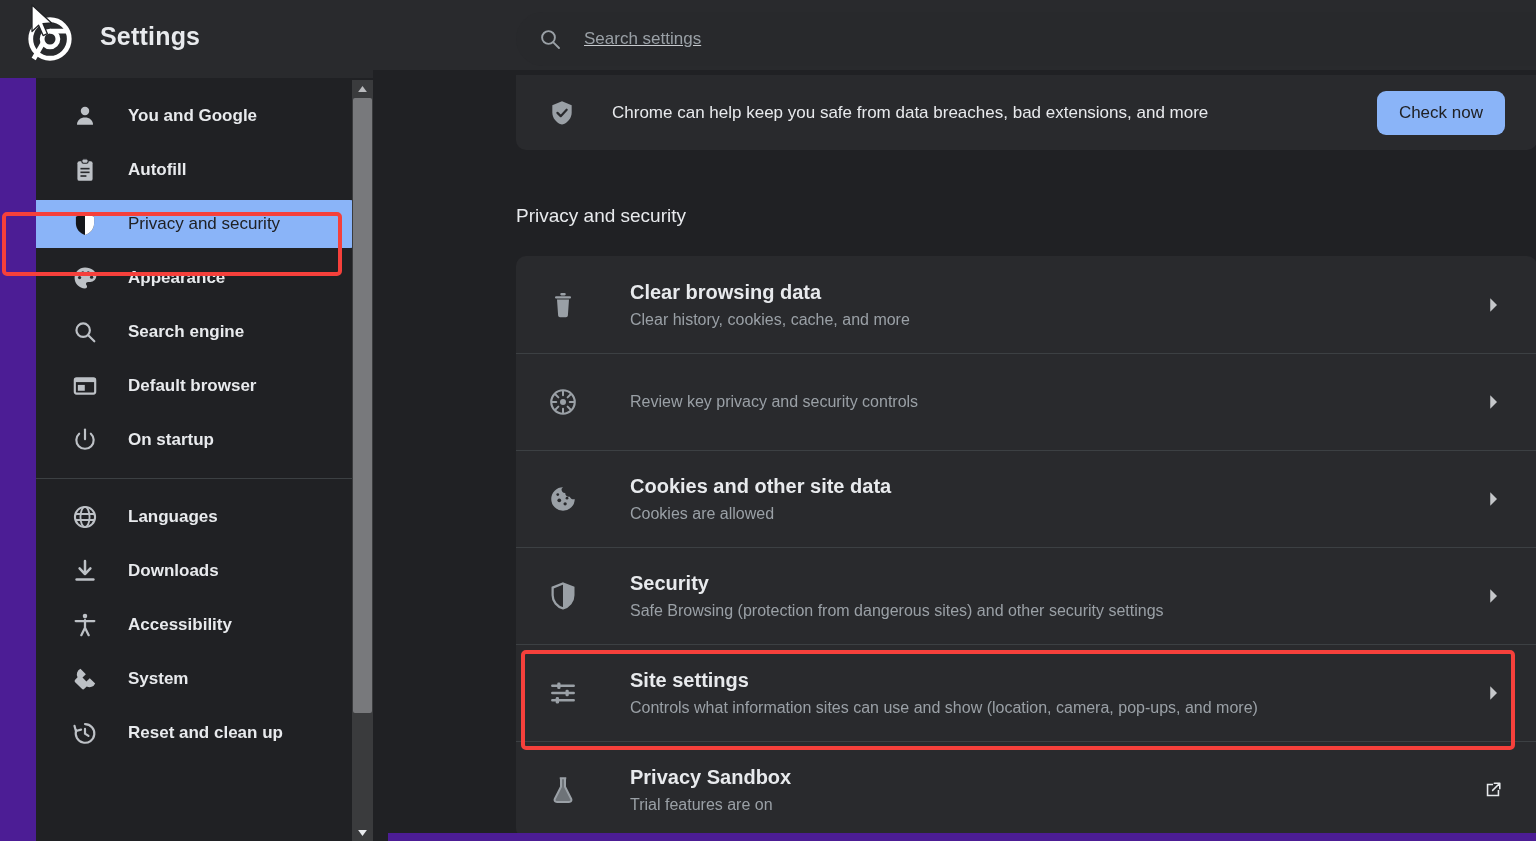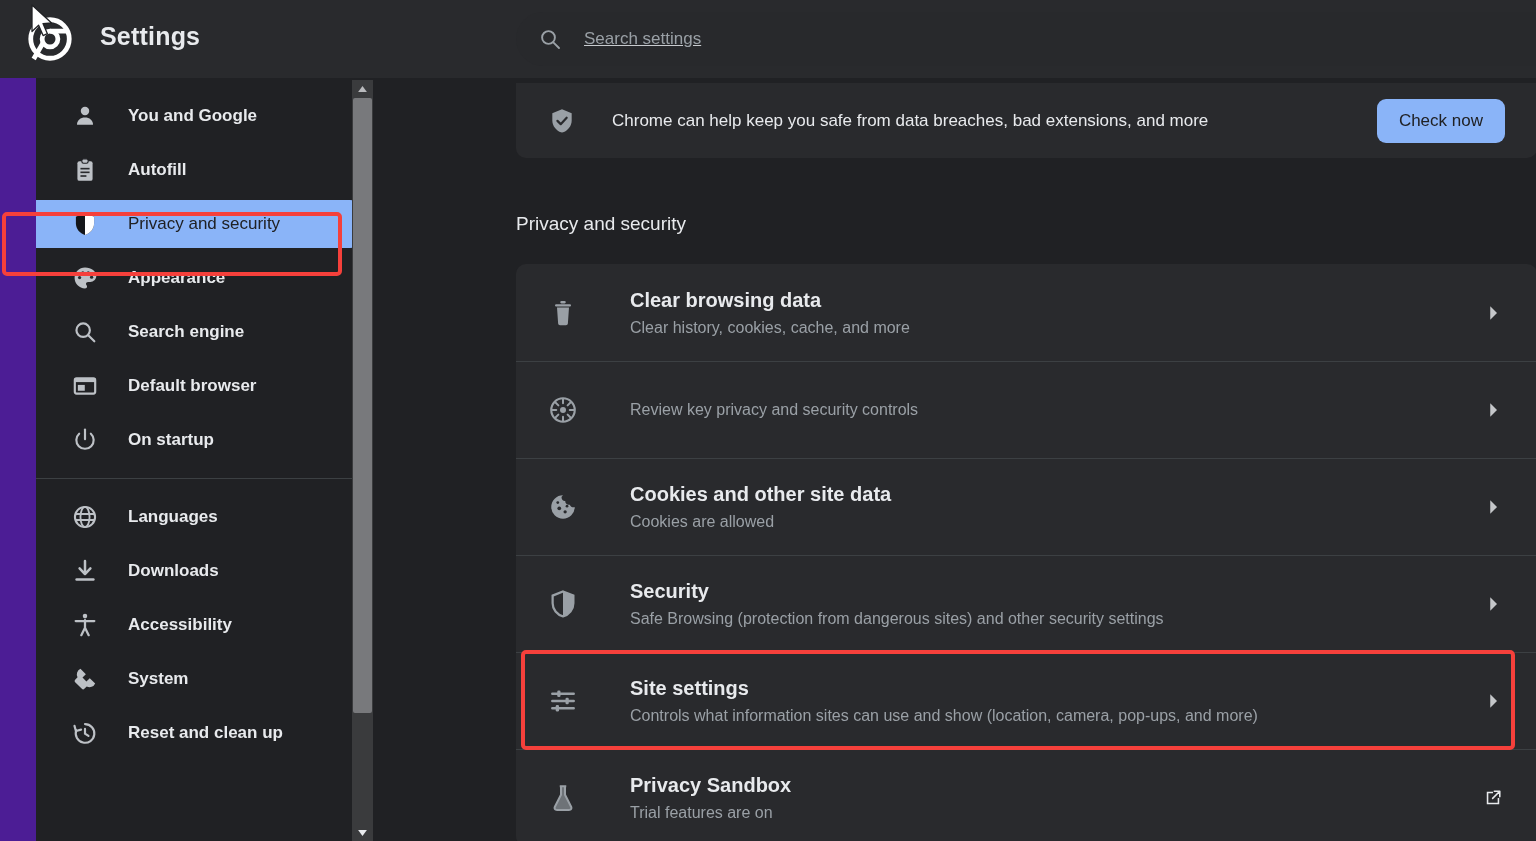--- a/index.html
+++ b/index.html
@@ -88,21 +88,21 @@
   .sb-arrow-up { top: 0; }
   .sb-arrow-down { bottom: 0; }
   .sb-thumb {
     position: absolute; left: 1px; top: 18px;
     width: 19px; height: 615px;
     background: #78797C; border-radius: 2px;
   }
 
   
   .main {
-    position: absolute; left: 373px; top: 78px;
+    position: absolute; left: 373px; top: 70px;
     width: 1163px; height: 763px;
     background: #202124;
     overflow: hidden;
   }
   .card {
     background: #292A2D;
     border-radius: 10px;
   }
   .safety-card {
     position: absolute; left: 143px; top: 5px;

